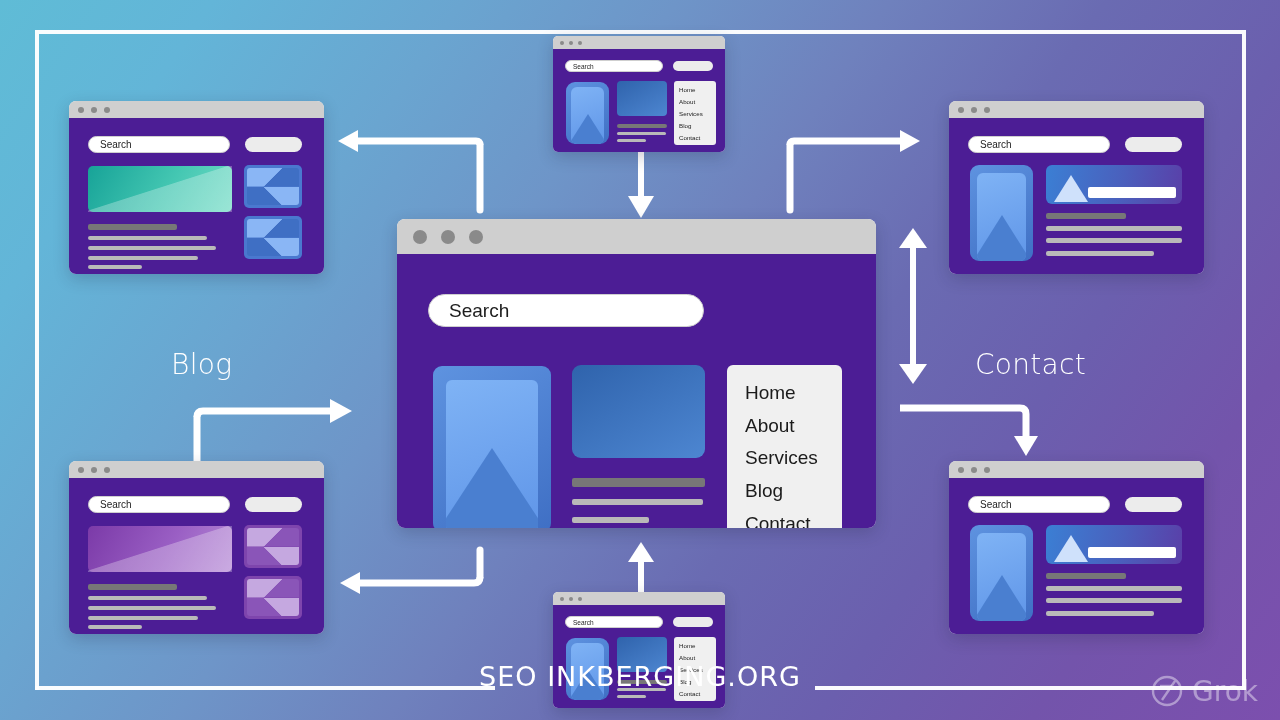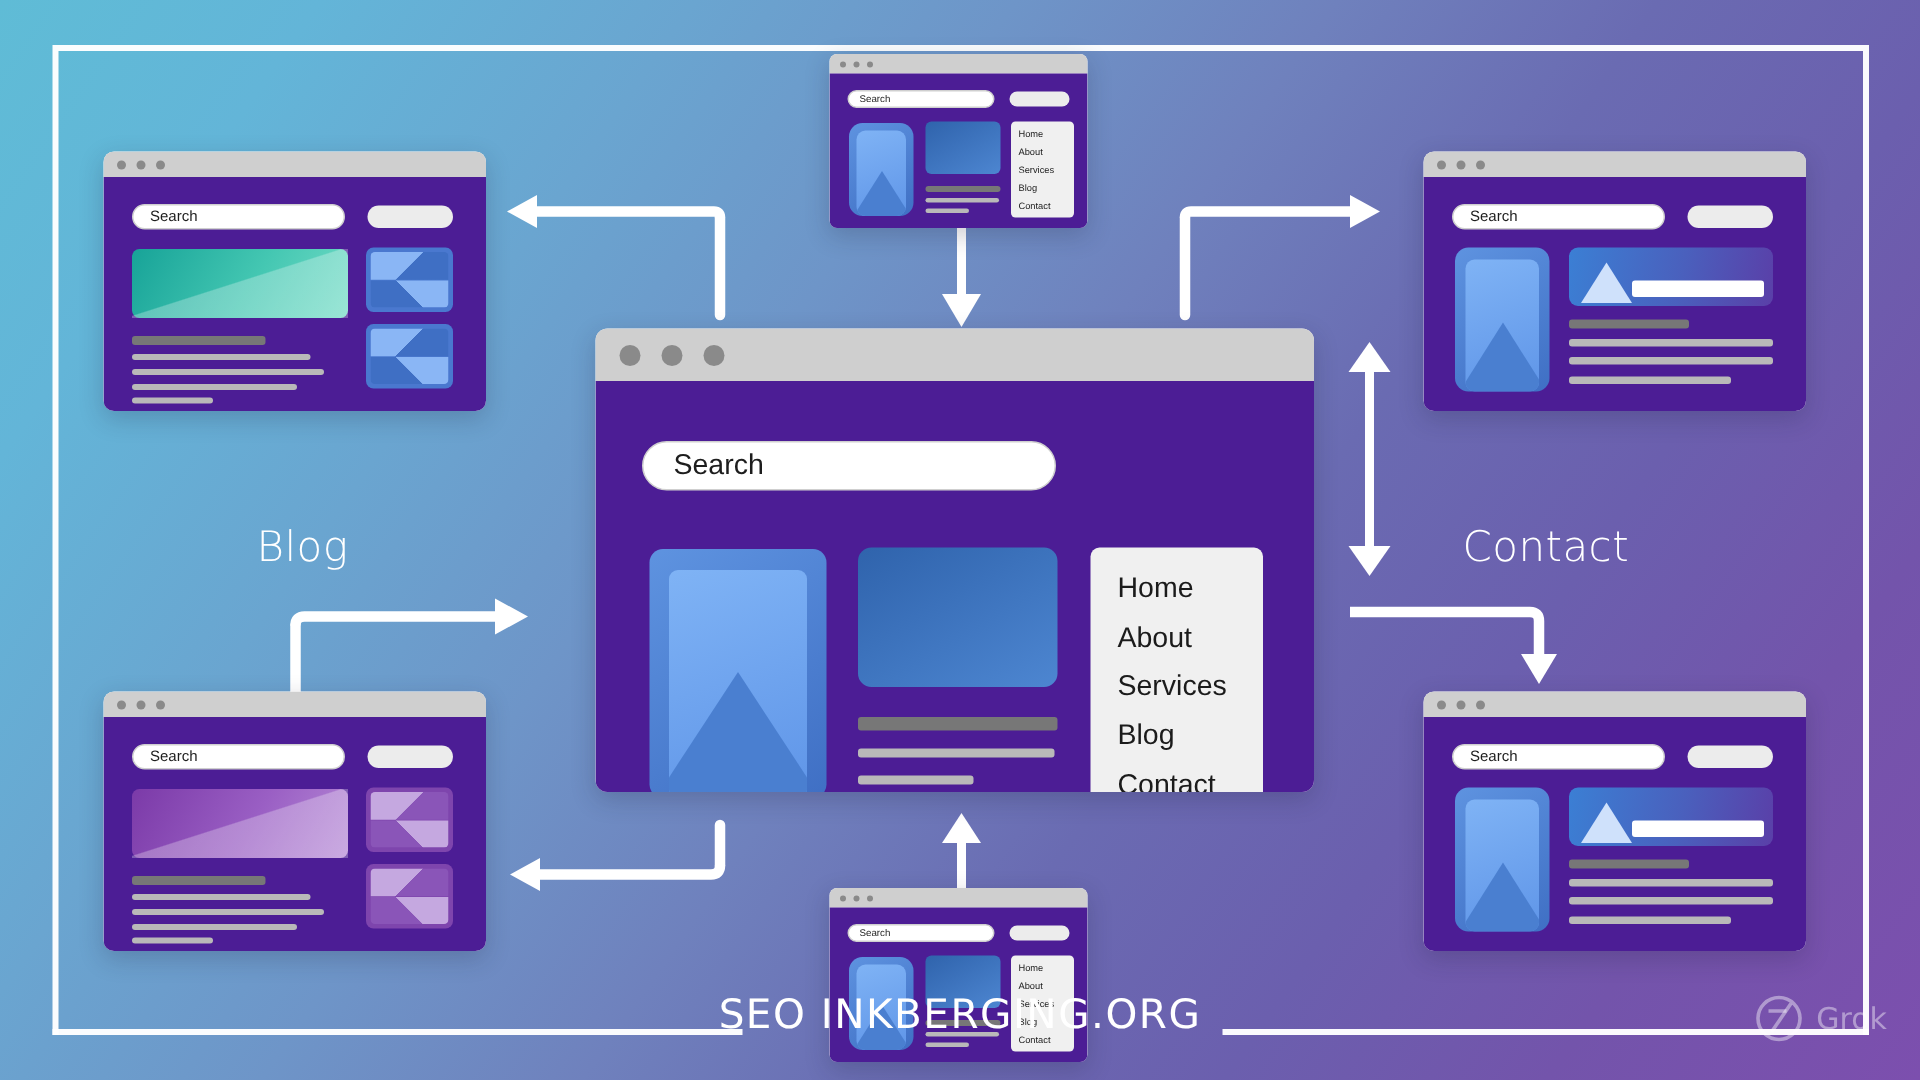--- a/index.html
+++ b/index.html
@@ -135,23 +135,23 @@
   #label-contact { left: 975px; top: 348px; }
 
   
   .arrow-svg { position: absolute; overflow: visible; }
 
   
   #site-watermark { position: absolute; left: 0; top: 661px; width: 1280px;
       text-align: center; color: #ffffff; font-size: 27px;
       font-family: "DejaVu Sans", sans-serif; letter-spacing: 1px;
       white-space: nowrap; }
-  #grok-watermark { position: absolute; right: 22px; bottom: 24px;
+  #grok-watermark { position: absolute; right: 22px; bottom: 12px;
       display: flex; align-items: center; gap: 8px;
-      color: rgba(255,255,255,0.42); font-size: 20px;
+      color: rgba(255,255,255,0.42); font-size: 28px;
       font-family: "DejaVu Sans", sans-serif; justify-content: space-between; }
   #grok-watermark svg { display: block; }
 </style>
 </head>
 <body>
 
 <div class="frame"></div>
 <div class="frame-bot-left"></div>
 <div class="frame-bot-right"></div>
 

